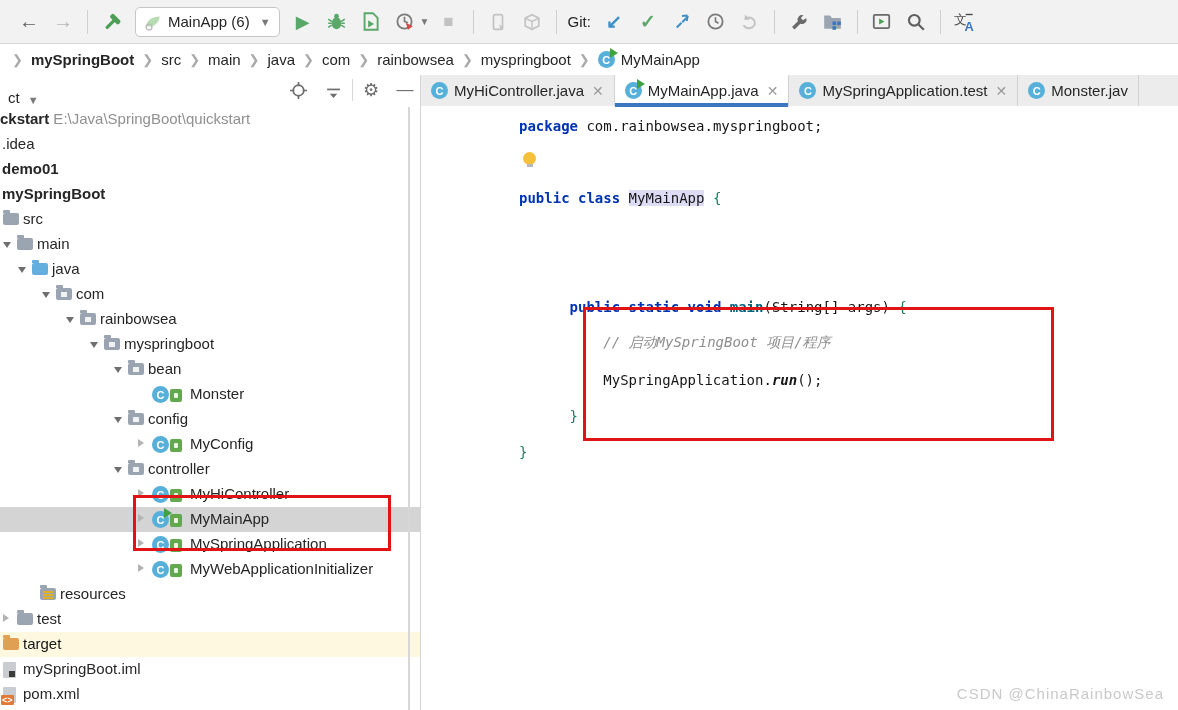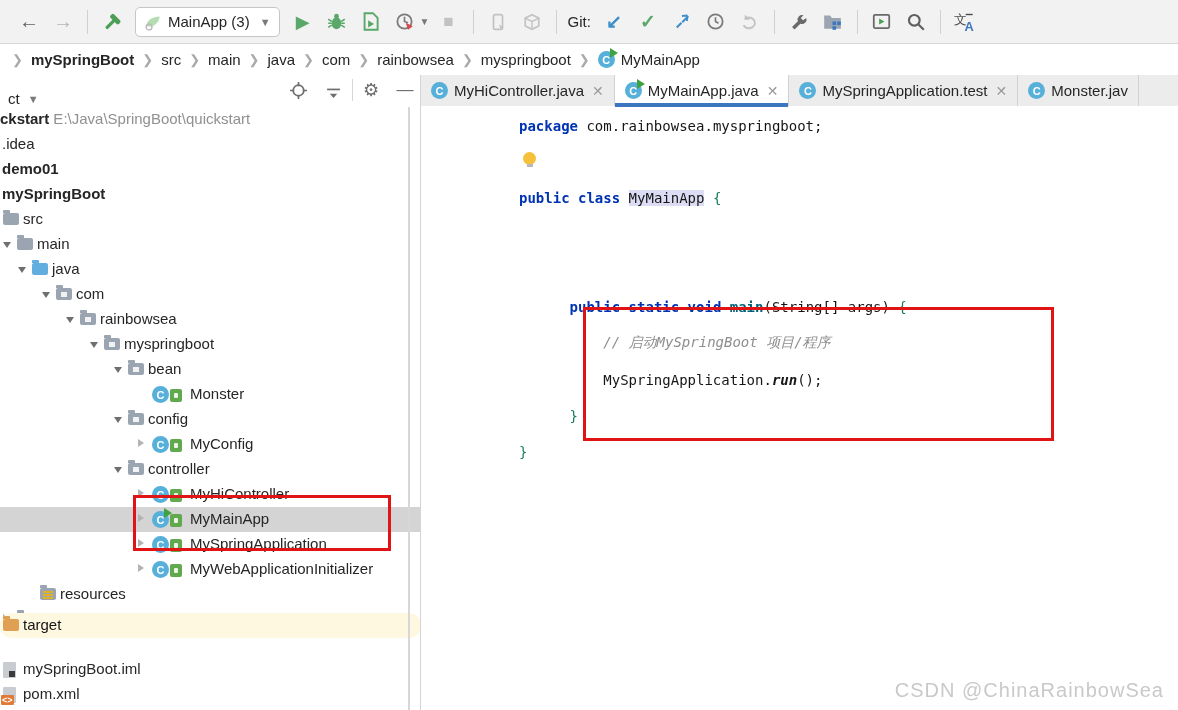--- a/index.html
+++ b/index.html
@@ -22,21 +22,21 @@
   
   #breadcrumb{position:absolute;left:0;top:44px;width:1178px;height:31px;background:#ffffff;
               display:flex;align-items:center;padding-left:4px;box-sizing:border-box;font-size:15px;color:#262626;}
   .bc-sep{color:#a9a9a9;font-size:13px;margin:0 8px;}
   .bc-item{white-space:nowrap;}
   .bc-bold{font-weight:bold;}
   
   #headerrow{position:absolute;left:0;top:75px;width:1178px;height:31px;background:#ffffff;
              border-bottom:1px solid #dadada;box-sizing:border-box;}
   #pw-header{position:absolute;left:0;top:0;width:421px;height:31px;background:#ffffff;}
-  #pw-title{position:absolute;left:8px;top:8px;height:31px;display:flex;align-items:center;font-size:15px;color:#262626;}
+  #pw-title{position:absolute;left:8px;top:0;height:31px;display:flex;align-items:flex-end;font-size:15px;color:#262626;}
   .pw-ic{position:absolute;top:2px;width:26px;height:26px;display:flex;align-items:center;justify-content:center;color:#6e6e6e;font-size:17px;}
   #tabstrip{position:absolute;left:421px;top:0;width:757px;height:31px;background:#ececec;display:flex;}
   .tab{height:31px;display:flex;align-items:center;padding:0 10px;border-right:1px solid #d2d2d2;
        font-size:15px;color:#262626;position:relative;white-space:nowrap;background:#ececec;}
   .tab.active{background:#ffffff;}
   .tab.active::after{content:"";position:absolute;left:0;right:0;bottom:-1px;height:4px;background:#3d76c0;}
   .tab .x{color:#9a9a9a;font-size:14px;margin-left:8px;}
   .cls-ic{width:17px;height:17px;border-radius:50%;background:#56b0d9;color:#fff;font-size:11px;font-weight:bold;
           display:flex;align-items:center;justify-content:center;position:relative;flex:0 0 auto;margin-right:6px;}
   .cls-ic .runov{position:absolute;right:-3px;top:-3px;width:0;height:0;border-left:8px solid #3fa142;
@@ -84,21 +84,21 @@
   .pl{color:#161616;}
   .fn{color:#00627a;font-weight:600;}
   .fni{color:#161616;font-style:italic;font-weight:600;}
   .cmt{color:#8e8e8e;font-style:italic;}
   .br{color:#17805c;}
   .hl{background:#dcdcf5;color:#161616;}
   .bulb{position:absolute;width:13px;height:13px;border-radius:50%;background:#f5c13a;}
   .bulb::after{content:"";position:absolute;left:3.5px;top:12px;width:6px;height:3px;background:#b9b9b9;}
   
   .red-rect{position:absolute;border:3px solid #e01414;z-index:30;}
-  #watermark{position:absolute;right:14px;bottom:8px;font-size:20px;color:#c9c9c9;z-index:25;letter-spacing:1px;}
+  #watermark{position:absolute;right:14px;bottom:8px;font-size:15px;color:#c9c9c9;z-index:25;letter-spacing:1px;}
   svg{display:block;}
 </style>
 </head>
 <body>
 
 <div id="toolbar">
     <div class="tb-icon">
       <span style="color:#5f5f5f;font-size:20px;">←</span>
     </div>
     <div class="tb-icon">
@@ -113,21 +113,21 @@
         </g>
       </svg>
     </div>
     <div class="combo">
       <span class="leaf">
         <svg width="18" height="18" viewBox="0 0 16 16">
           <path d="M2 12C2 6 8 3 14 3c-1 6-5 9-10 9z" fill="#b6dcb2"></path>
           <circle cx="4.5" cy="12.5" r="2.6" fill="none" stroke="#b9b9b9" stroke-width="1.2"></circle>
         </svg>
       </span>
-      <span class="cbl">MainApp (3)</span>
+      <span class="cbl">MainApp (6)</span>
       <span class="caret">▼</span>
     </div>
     <div class="tb-icon">
       <span style="color:#59a869;font-size:18px;">▶</span>
     </div>
     <div class="tb-icon">
       <svg width="19" height="19" viewBox="0 0 16 16">
         <ellipse cx="8" cy="9.5" rx="4" ry="5" fill="#59a869"></ellipse>
         <circle cx="8" cy="3.5" r="2" fill="#59a869"></circle>
         <path d="M1 6l3 2M15 6l-3 2M1 13l3-2M15 13l-3-2M1 9.5h3M15 9.5h-3" stroke="#59a869" stroke-width="1.3"></path>
@@ -406,21 +406,21 @@
         <span class="res-l" style="top: 6px;"></span>
         <span class="res-l" style="top: 9px;"></span>
       </span>
       <span class="lbl" style="left: 60px;">resources</span>
     </div>
     <div class="trow" style="top: 500px;">
       <span class="arr-closed" style="left: 3px;"></span>
       <span class="fold-ic" style="left: 17px; background: rgb(154, 165, 177);"></span>
       <span class="lbl" style="left: 37px;">test</span>
     </div>
-    <div class="trow hl" style="top: 506px; border-radius: 12px;">
+    <div class="trow hl" style="top: 525px;">
       <span class="fold-ic" style="left: 3px; background: rgb(223, 160, 84);"></span>
       <span class="lbl" style="left: 23px;">target</span>
     </div>
     <div class="trow" style="top: 575px;">
       <span class="file-ic pom" style="left: 3px;"></span>
       <span class="lbl" style="left: 23px;">pom.xml</span>
     </div>
     <div class="trow" style="top: 550px;">
       <span class="file-ic iml" style="left: 3px;"></span>
       <span class="lbl" style="left: 23px;">mySpringBoot.iml</span>

